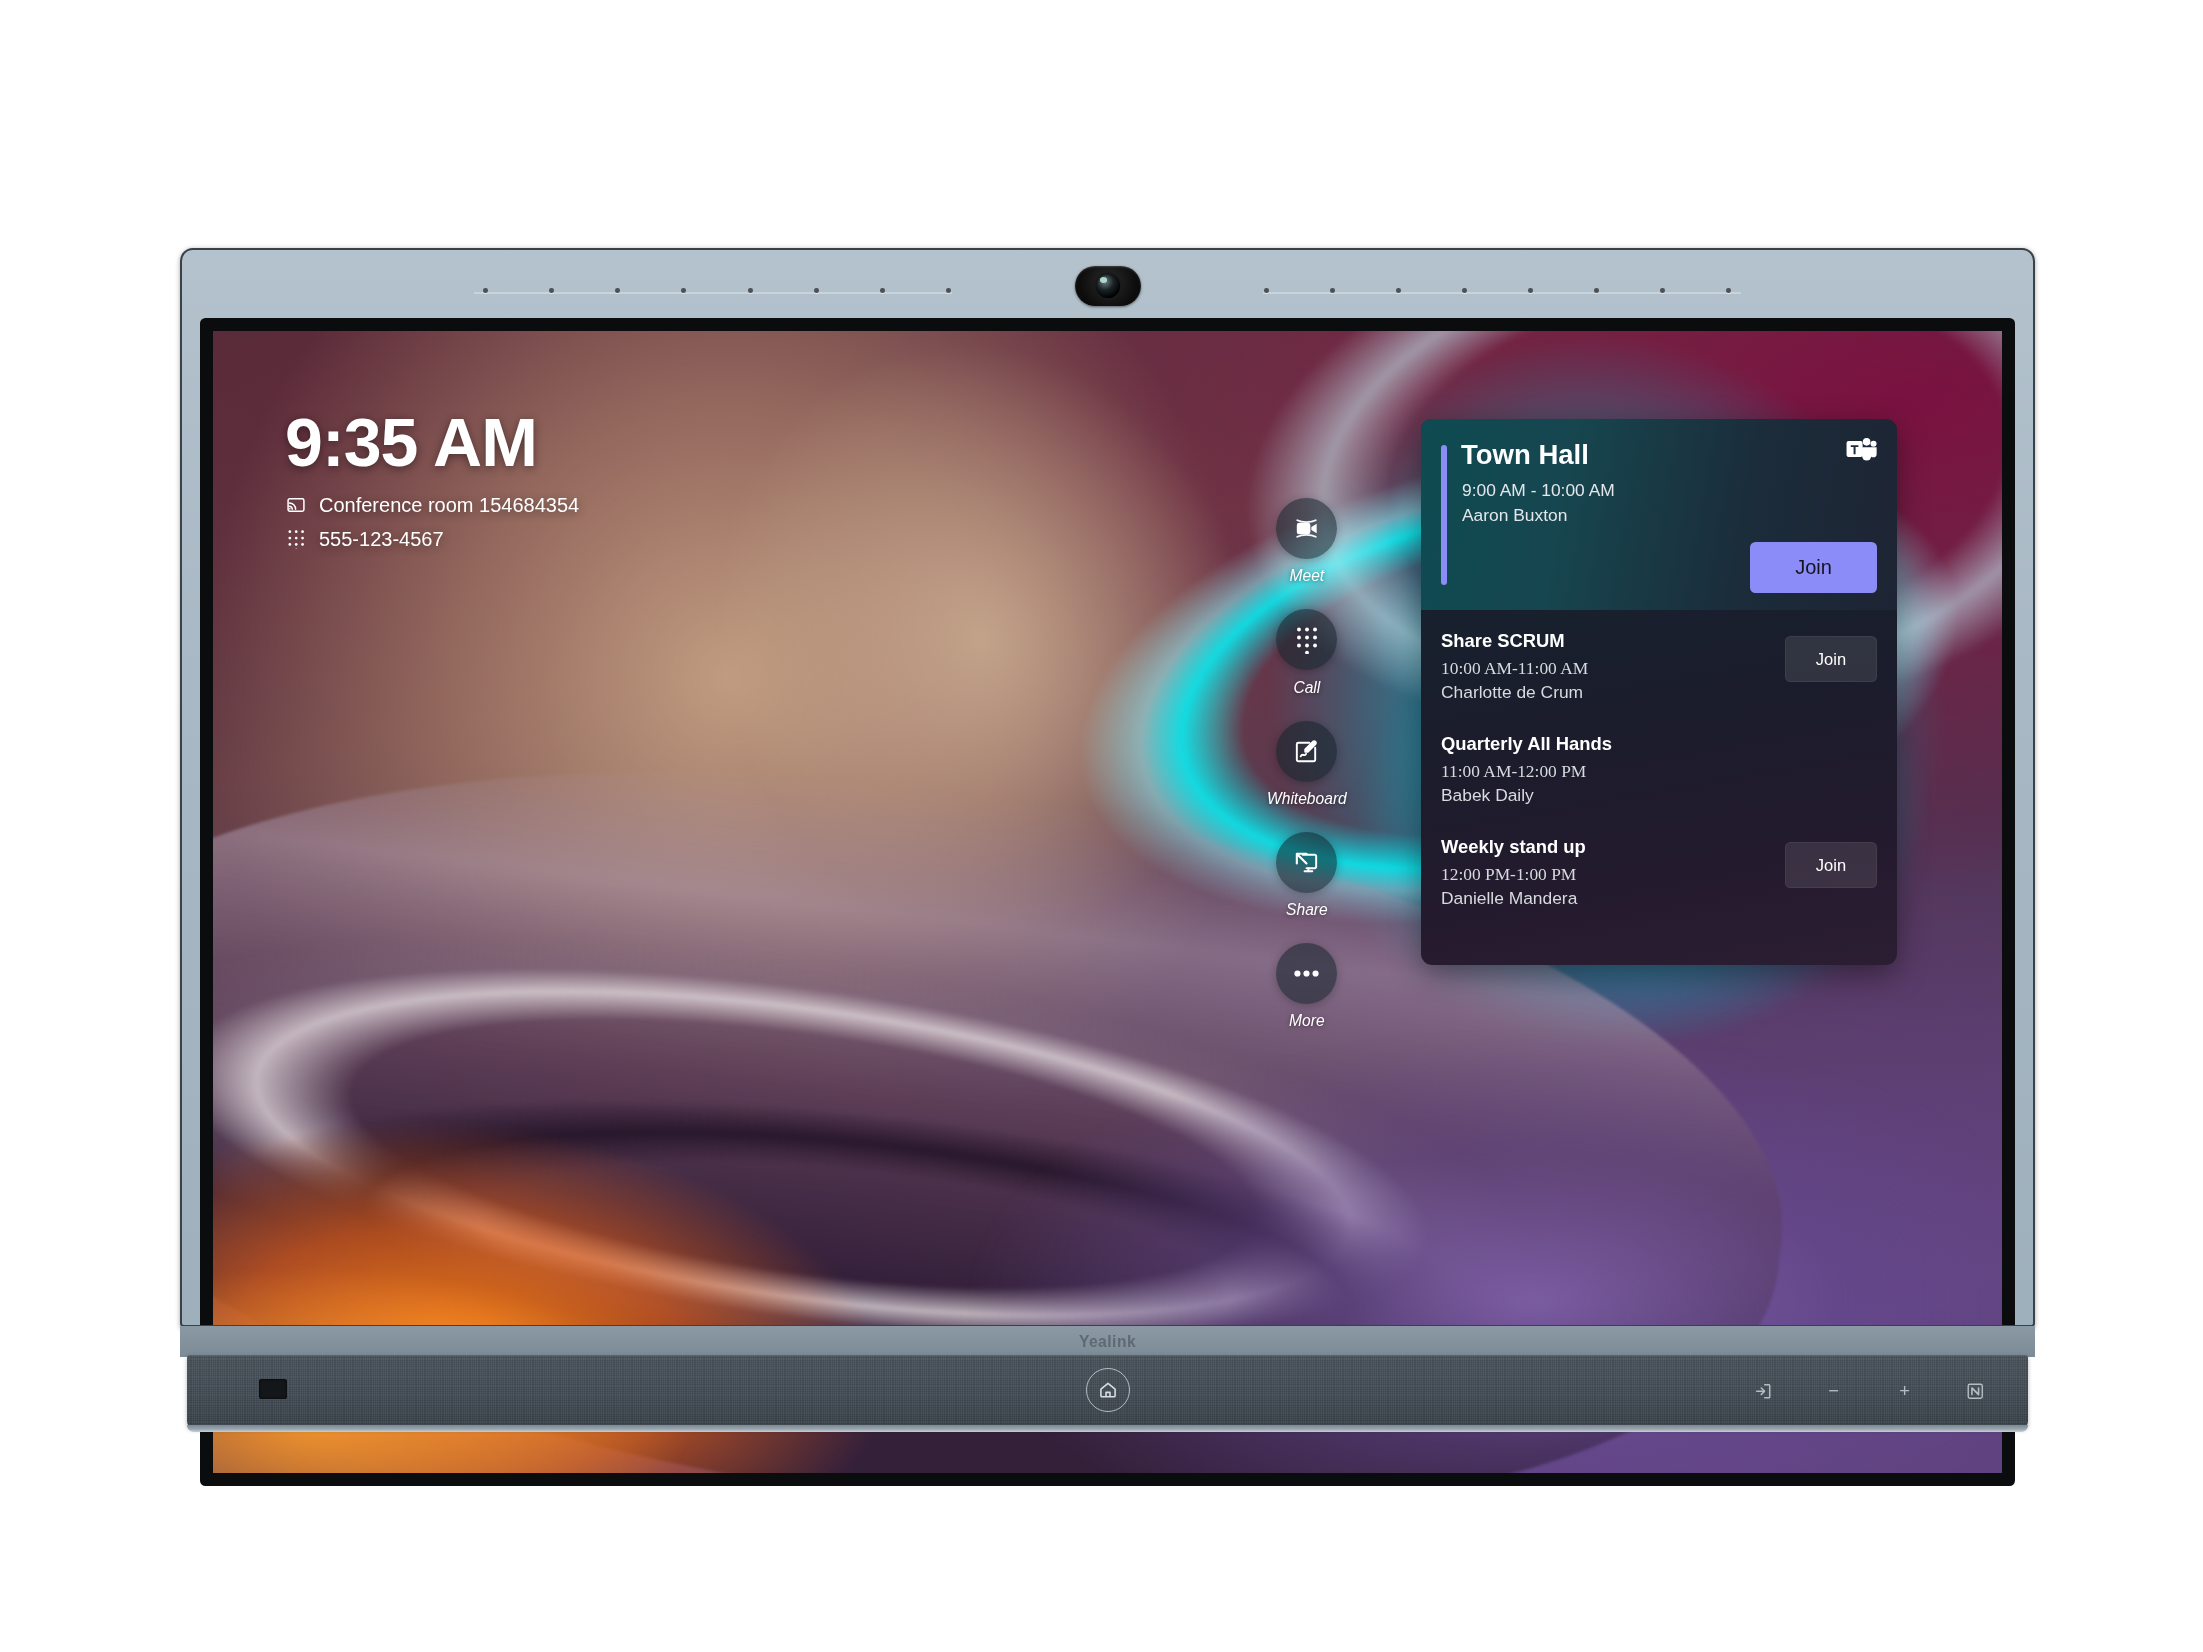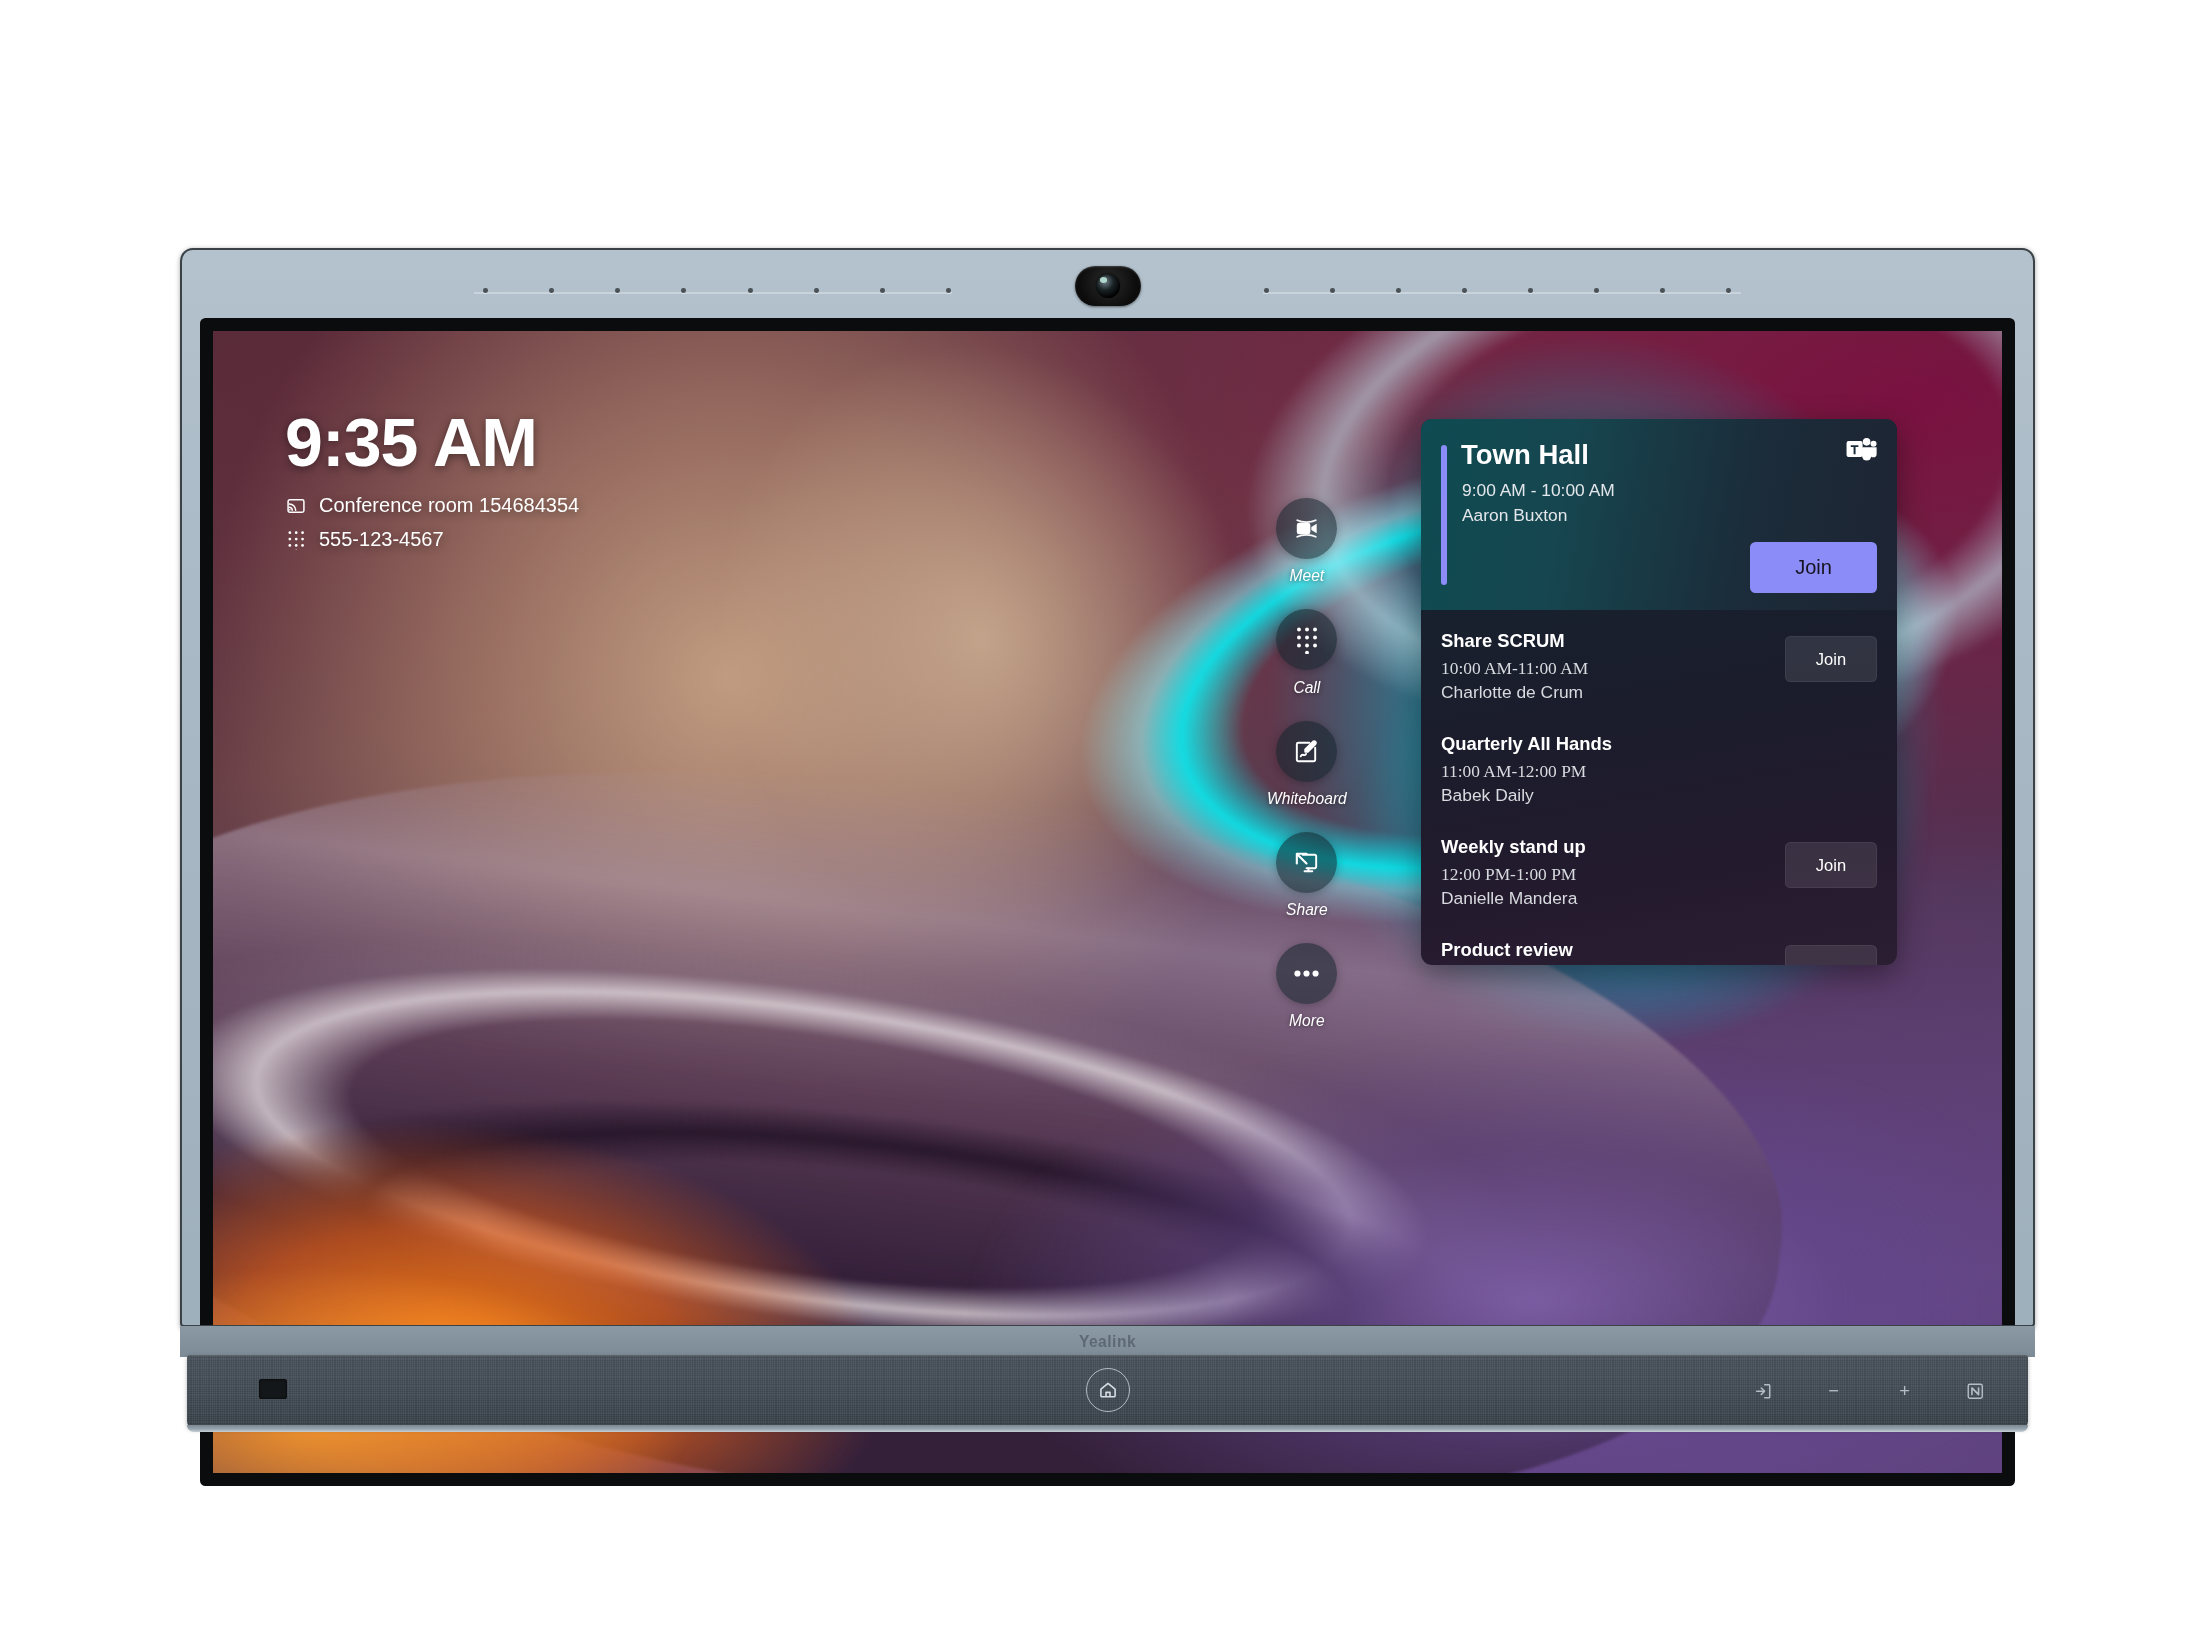--- a/index.html
+++ b/index.html
@@ -131,21 +131,21 @@
       background:radial-gradient(closest-side, rgba(30,16,34,0) 50%, rgba(36,20,40,.9) 66%, rgba(30,16,34,0) 84%);
       transform:rotate(6deg);filter:blur(2.8px);}
   .w-purple{left:30%;top:58%;width:84%;height:56%;
       background:radial-gradient(50% 56% at 52% 48%, rgba(133,101,179,.85) 0%, rgba(97,71,140,.5) 42%, rgba(60,40,90,0) 75%);
       filter:blur(3.7px);}
   .w-vignette{inset:0;background:radial-gradient(120% 100% at 50% 45%, rgba(0,0,0,0) 55%, rgba(0,0,0,.28) 100%);}
 
   
   .clock-block{position:absolute;left:72px;top:77px;color:#fff;text-shadow:0 1.8px 9.2px rgba(0,0,0,.45);}
   .clock{font-size:68px;font-weight:700;line-height:1;letter-spacing:-0.9px;}
-  .meta-row{display:flex;align-items:center;gap:12px;margin-top:18.4px;font-size:20px;font-weight:400;}
+  .meta-row{display:flex;align-items:flex-start;gap:12px;margin-top:18.4px;font-size:20px;font-weight:400;}
   .meta-row.second{margin-top:11px;}
   .meta-ico{width:22px;height:22px;display:flex;align-items:center;justify-content:center;flex:0 0 22px;}
 
   
   .rail{position:absolute;left:1054px;top:167px;display:flex;flex-direction:column;align-items:center;gap:24px;}
   .rail-item{display:flex;flex-direction:column;align-items:center;gap:8.3px;}
   .rail-circle{
     width:61px;height:61px;border-radius:50%;
     background:rgba(16,32,40,.55);
     display:flex;align-items:center;justify-content:center;
@@ -361,24 +361,20 @@
                 <div class="row-org">Babek Daily</div>
               </div>
 
               <div class="row">
                 <div class="row-title">Weekly stand up</div>
                 <div class="row-time">12:00 PM-1:00 PM</div>
                 <div class="row-org">Danielle Mandera</div>
                 <div class="join-secondary">Join</div>
               </div>
 
-              <div class="row clipped">
-                <div class="row-title">Product review</div>
-                <div class="join-secondary"></div>
-              </div>
 
             </div>
           </div>
 
         </div>
       </div>
     <div class="mic-dot" style="left: 303px;"></div>
         <div class="mic-dot" style="left: 369px;"></div>
         <div class="mic-dot" style="left: 435px;"></div>
         <div class="mic-dot" style="left: 501px;"></div>

